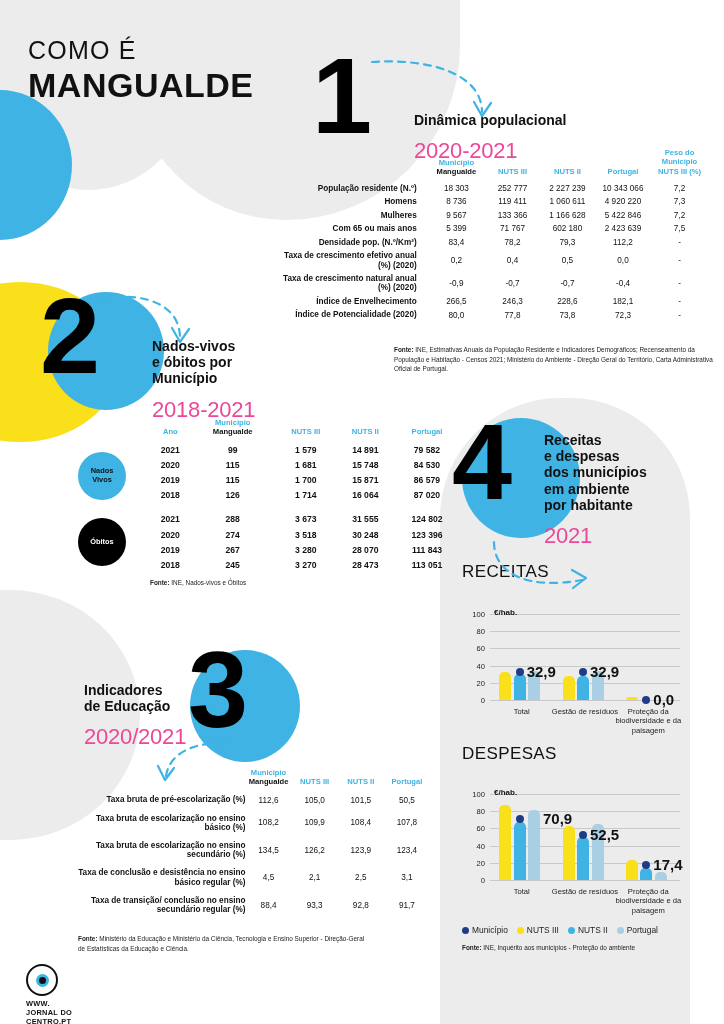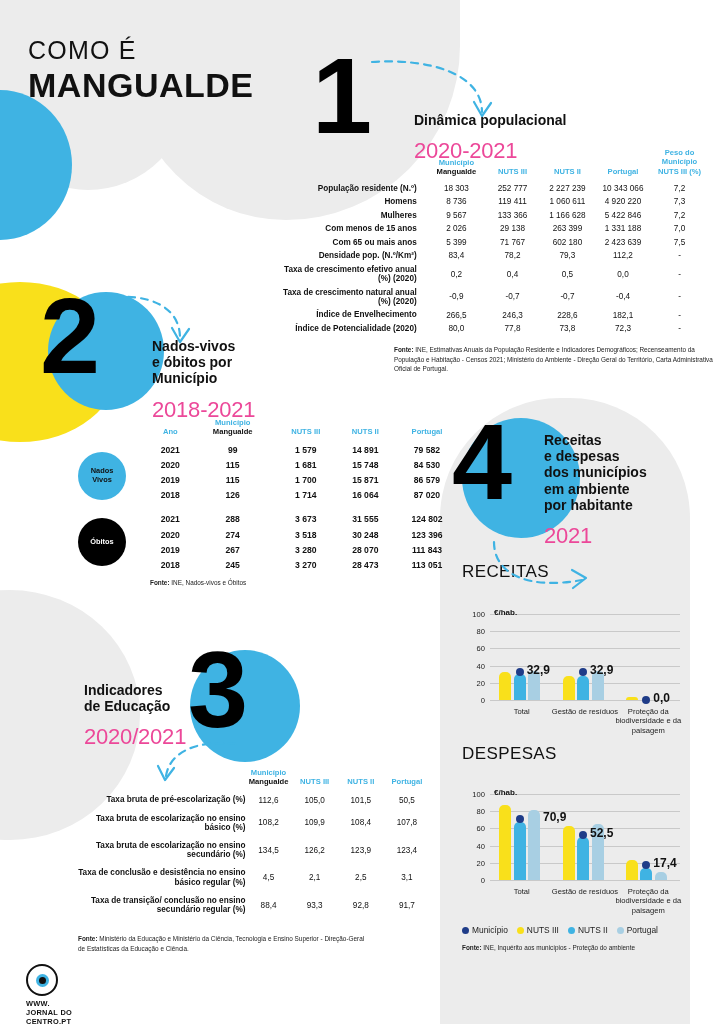--- a/index.html
+++ b/index.html
@@ -89,21 +89,21 @@
 
   
   .chart-head{position:absolute;z-index:6;font-size:17px;letter-spacing:0.4px;color:#111;}
   .chart{position:absolute;z-index:6;}
   .plot{position:relative;}
   .gridline{position:absolute;left:0;right:0;height:1px;background:#c9c9c9;}
   .ytick{position:absolute;right:calc(100% + 5px);font-size:7.6px;color:#222;transform:translateY(-50%);white-space:nowrap;}
   .unit{position:absolute;font-size:8px;font-weight:800;color:#111;}
   .bar{position:absolute;bottom:0;border-radius:5px 5px 0 0;}
   .dot{position:absolute;width:8px;height:8px;border-radius:50%;background:#1F3C88;}
-  .dotlabel{position:absolute;font-size:12px;font-weight:800;color:#111;}
+  .dotlabel{position:absolute;font-size:15px;font-weight:800;color:#111;}
   .xlabel{position:absolute;text-align:center;font-size:7.6px;color:#222;line-height:1.25;}
   .legend{position:absolute;z-index:6;display:flex;align-items:center;gap:9px;font-size:8.4px;color:#222;}
   .legend .it{display:flex;align-items:center;gap:3px;}
   .legend .sw{width:7px;height:7px;border-radius:50%;display:inline-block;}
 
   
   .logo{position:absolute;left:26px;top:964px;z-index:6;}
   .logo .eye{width:28px;height:28px;border-radius:50%;background:#fff;border:2.5px solid #111;
              display:flex;align-items:center;justify-content:center;}
   .logo .eye i{width:13px;height:13px;border-radius:50%;background:#3FB3E3;display:block;position:relative;}
@@ -177,28 +177,20 @@
           <td class="val">4 920 220</td>
           <td class="val">7,3</td>
         </tr>
         <tr>
           <td class="lbl">Mulheres</td>
           <td class="val">9 567</td>
           <td class="val">133 366</td>
           <td class="val">1 166 628</td>
           <td class="val">5 422 846</td>
           <td class="val">7,2</td>
-        </tr>
-        <tr>
-          <td class="lbl">Com menos de 15 anos</td>
-          <td class="val">2 026</td>
-          <td class="val">29 138</td>
-          <td class="val">263 399</td>
-          <td class="val">1 331 188</td>
-          <td class="val">7,0</td>
         </tr>
         <tr>
           <td class="lbl">Com 65 ou mais anos</td>
           <td class="val">5 399</td>
           <td class="val">71 767</td>
           <td class="val">602 180</td>
           <td class="val">2 423 639</td>
           <td class="val">7,5</td>
         </tr>
         <tr>

